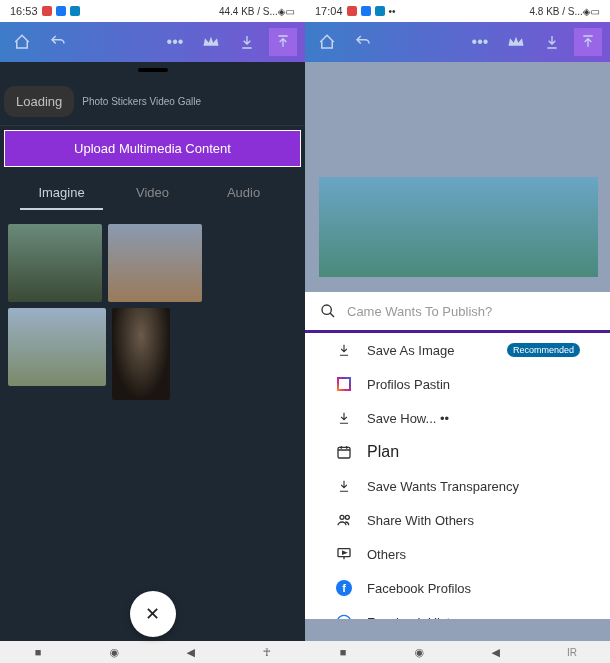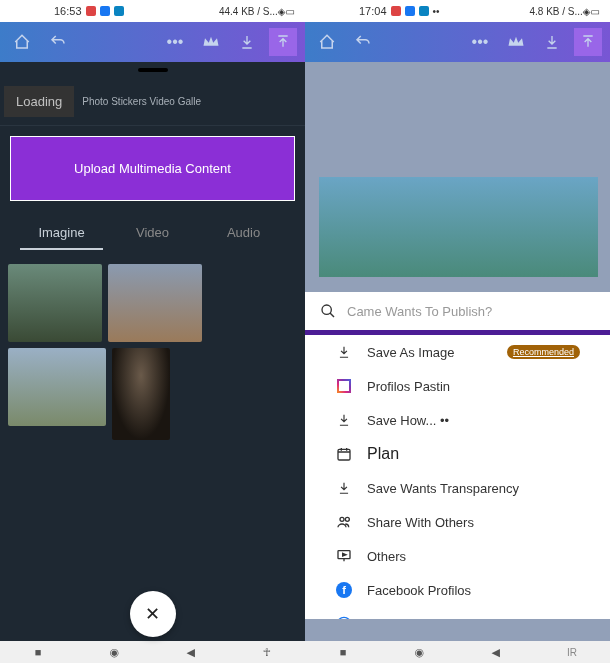--- a/index.html
+++ b/index.html
@@ -2,69 +2,69 @@
 <html><head>
   <meta charset="utf-8">
   <style>
     * { margin: 0; padding: 0; box-sizing: border-box; }
     body { font-family: -apple-system, Arial, sans-serif; background: #fff; width: 610px; height: 663px; overflow: hidden; }
     .container { display: flex; width: 610px; height: 663px; }
     .phone { width: 305px; height: 663px; position: relative; display: flex; flex-direction: column; }
     
     
     .status-bar { height: 22px; background: #fff; display: flex; align-items: center; padding: 0 10px; font-size: 10px; color: #333; }
-    .status-left { display: flex; align-items: center; gap: 4px; flex: 1; margin-left: 44px; }
+    .status-left { display: flex; align-items: center; gap: 4px; flex: 1; }
     .status-right { display: flex; align-items: center; gap: 0; }
     .status-time { font-weight: 500; font-size: 11px; }
     .mini-icon { width: 10px; height: 10px; display: inline-block; }
     .icon-red { background: #d44; border-radius: 2px; }
     .icon-blue { background: #1877f2; border-radius: 2px; }
     .icon-teal { background: #0a84c1; border-radius: 2px; }
     
     
     .top-toolbar { height: 40px; background: linear-gradient(90deg, #3d7cc9 0%, #7856d4 100%); display: flex; align-items: center; padding: 0 8px; gap: 8px; }
     .toolbar-icon { width: 28px; height: 28px; display: flex; align-items: center; justify-content: center; color: #c5d4ed; font-size: 16px; }
     .toolbar-spacer { flex: 1; }
     .toolbar-highlight { background: #9966e8; }
     
     
     .left-content { flex: 1; background: #1e2832; display: flex; flex-direction: column; overflow: hidden; }
     .handle { width: 30px; height: 4px; background: #000; margin: 6px auto; border-radius: 2px; }
     .top-tabs { display: flex; align-items: center; padding: 8px 4px; gap: 0; border-bottom: 1px solid #2a3540; }
-    .loading-badge { background: #333; padding: 8px 12px; font-size: 13px; color: #c0c0c0; }
+    .loading-badge { background: #333; padding: 8px 12px; font-size: 13px; color: #c0c0c0; border-radius: 11px; }
     .top-tab-text { color: #a8b0b8; font-size: 10px; padding: 0 8px; white-space: nowrap; overflow: hidden; }
     
-    .upload-btn { margin: 10px; background: #8b2fd6; color: #fff; border: 1px solid #fff; padding: 24px; text-align: center; font-size: 13px; }
+    .upload-btn { margin: 4px; background: #8b2fd6; color: #fff; border: 1px solid #fff; padding: 10px; text-align: center; font-size: 13px; }
     
     .media-tabs { display: flex; padding: 6px 20px; gap: 8px; }
     .media-tab { flex: 1; text-align: center; padding: 8px 0; font-size: 13px; color: #888; }
     .media-tab.active { color: #c8d0d8; border-bottom: 2px solid #c8d0d8; }
     
     .thumb-grid { display: flex; flex-wrap: wrap; gap: 6px; padding: 8px; }
     .thumb { width: 94px; height: 78px; background: linear-gradient(180deg, #7a8a75 0%, #4a5540 100%); border-radius: 2px; position: relative; }
     .thumb1 { background: linear-gradient(180deg, #6a8a7a 0%, #3a4a35 100%); }
     .thumb2 { background: linear-gradient(180deg, #8a9ab0 0%, #9a7a5a 100%); }
     .thumb3 { width: 98px; background: linear-gradient(180deg, #9ab0c5 0%, #7a8a6a 100%); }
     .thumb4 { width: 58px; height: 92px; background: radial-gradient(ellipse at center 30%, #6a5a4a 0%, #1a1510 70%); }
     
     .fab-close { position: absolute; bottom: 26px; left: 50%; transform: translateX(-50%); width: 46px; height: 46px; background: #fff; border-radius: 50%; display: flex; align-items: center; justify-content: center; font-size: 18px; color: #222; box-shadow: 0 2px 6px rgba(0,0,0,0.3); }
     
     
     .right-bg { flex: 1; background: #92a0b8; position: relative; }
     .canvas-img { position: absolute; top: 115px; left: 14px; right: 12px; height: 100px; background: linear-gradient(180deg, #6aa5c5 0%, #4a8a7a 100%); }
     
     .bottom-sheet { position: absolute; left: 0; right: 0; bottom: 22px; top: 230px; background: #fff; border-radius: 0; overflow: hidden; }
-    .search-row { display: flex; align-items: center; padding: 10px 14px; gap: 10px; border-bottom: 5px solid #4c1d95; }
+    .search-row { display: flex; align-items: center; padding: 10px 14px; gap: 10px; border-bottom: 3px solid #4c1d95; }
     .search-text { color: #999; font-size: 13px; }
     
     .sheet-item { display: flex; align-items: center; padding: 8px 30px; gap: 14px; min-height: 30px; }
     .sheet-icon { width: 18px; height: 18px; display: flex; align-items: center; justify-content: center; color: #333; flex-shrink: 0; }
     .sheet-label { font-size: 13px; color: #333; flex: 1; }
     .sheet-label-big { font-size: 16px; font-weight: 500; color: #222; }
-    .badge-rec { background: #a16207; color: #fff; font-size: 9px; padding: 2px 6px; border-radius: 8px; text-decoration: underline; }
+    .badge-rec { background: #0369a1; color: #fff; font-size: 9px; padding: 2px 6px; border-radius: 8px; }
     
     .ig-icon { width: 14px; height: 14px; border: 2px solid; border-image: linear-gradient(45deg, #f58529, #dd2a7b, #8134af, #515bd4) 1; border-radius: 4px; }
     .fb-icon { width: 16px; height: 16px; background: #1877f2; border-radius: 50%; color: #fff; font-size: 11px; font-weight: bold; display: flex; align-items: center; justify-content: center; }
     
     
     .nav-bar { height: 22px; background: #f0f0f0; display: flex; align-items: center; justify-content: space-around; font-size: 11px; color: #555; }
     .nav-item { width: 40px; text-align: center; }
     .ir-label { font-size: 10px; color: #888; }
   </style>
 </head>

